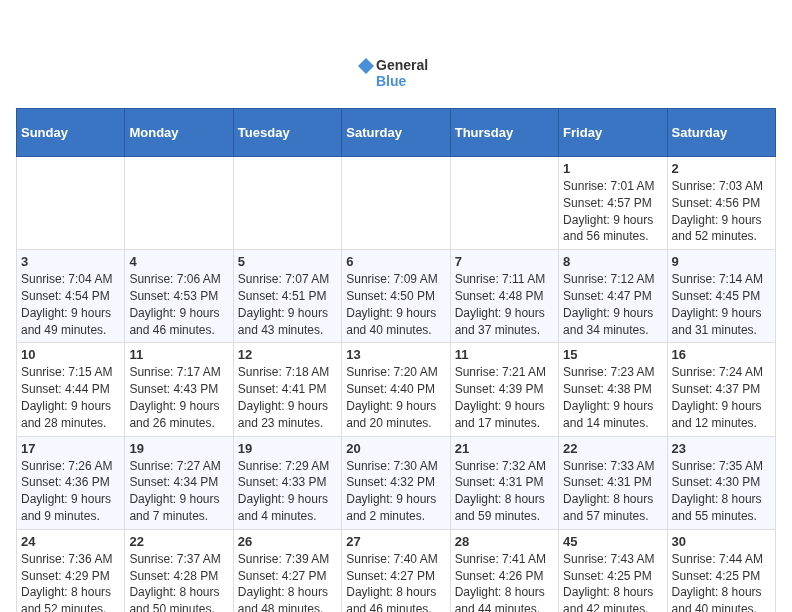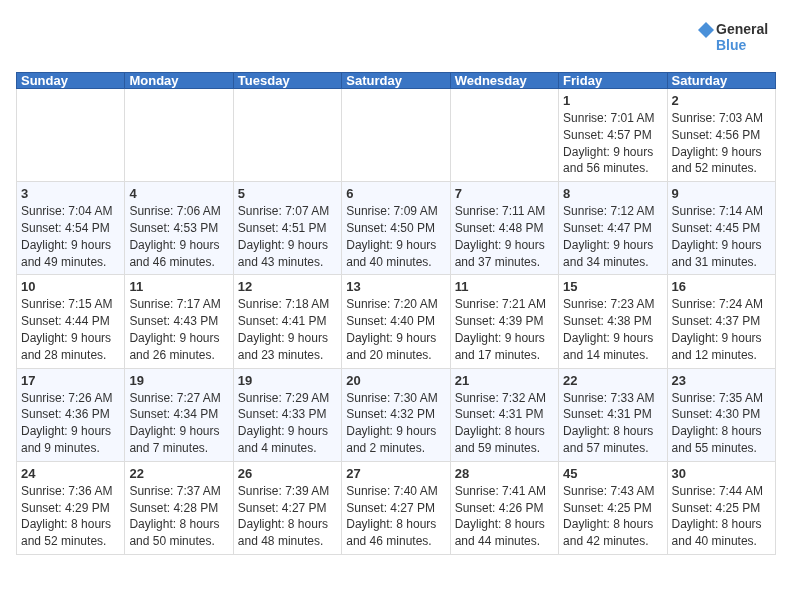--- a/index.html
+++ b/index.html
@@ -5,23 +5,24 @@
     * { box-sizing: border-box; margin: 0; padding: 0; }
     body {
       font-family: Arial, sans-serif;
       background: #fff;
       width: 792px;
       min-height: 612px;
       padding: 16px;
     }
     .header-area {
       display: flex;
-      justify-content: flex-end;
+      justify-content: center;
       align-items: flex-start;
       margin-bottom: 12px;
+      margin-top: 36px;
     }
     .logo {
       display: flex;
       align-items: center;
       gap: 4px;
     }
     .title-area {
       text-align: right;
     }
     .month-title {
@@ -36,21 +37,21 @@
     table {
       width: 100%;
       border-collapse: collapse;
       table-layout: fixed;
     }
     thead tr {
       background-color: #3a75c4;
       color: white;
     }
     thead th {
-      padding: 0 4px;
+      padding: 16px 4px;
       font-size: 13px;
       font-weight: bold;
       text-align: left;
       border: 1px solid #2a5a9f;
     }
     tbody tr {
       border-bottom: 1px solid #ccc;
     }
     tbody td {
       vertical-align: top;
@@ -95,21 +96,21 @@
   </div>
 </div>
 
 <table>
   <thead>
     <tr>
     <th>Sunday</th>
         <th>Monday</th>
         <th>Tuesday</th>
         <th>Saturday</th>
-        <th>Wednesday</th>
+        <th>Thursday</th>
         <th>Friday</th>
         <th>Saturday</th>
       </tr>
   </thead>
   <tbody id="calendar-body">
   <tr class="odd-row">
         <td></td>
         <td></td>
         <td></td>
         <td></td>

